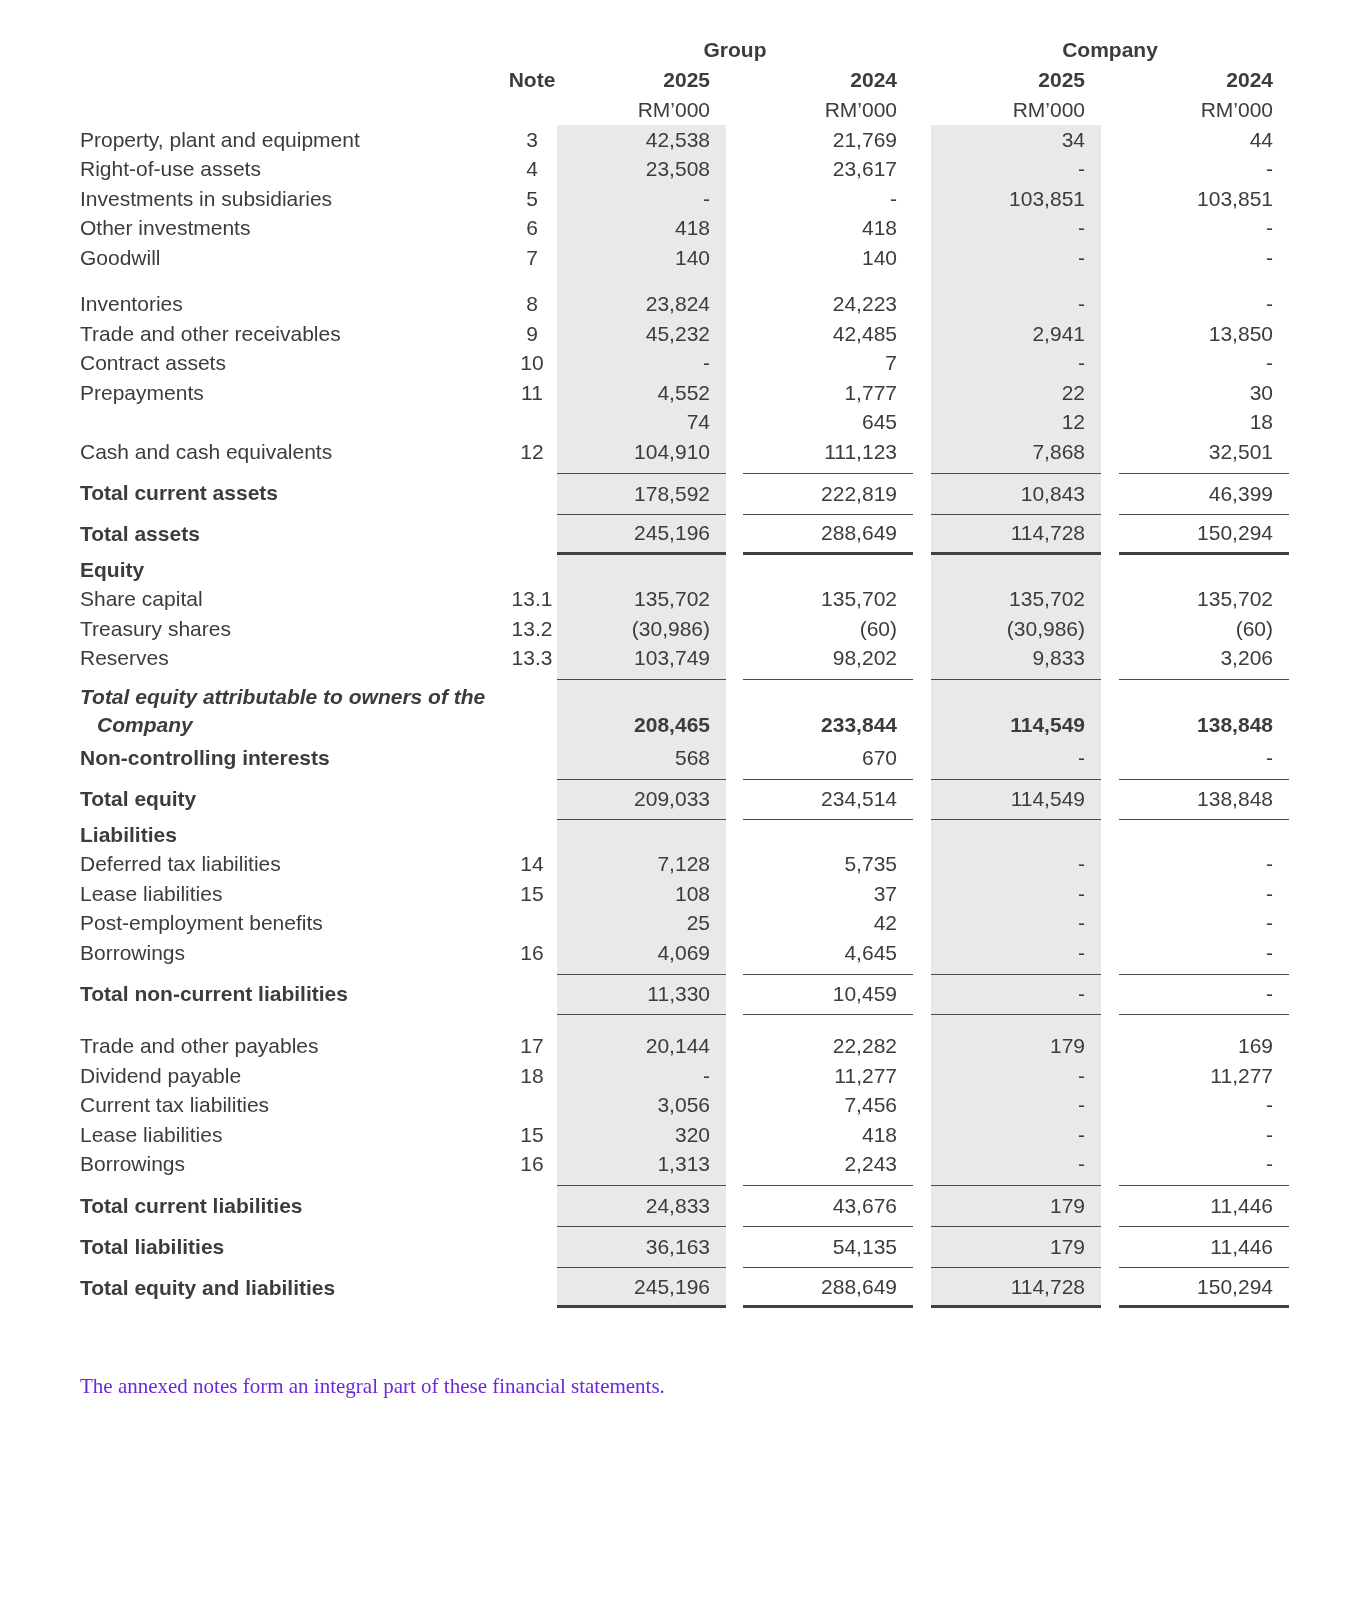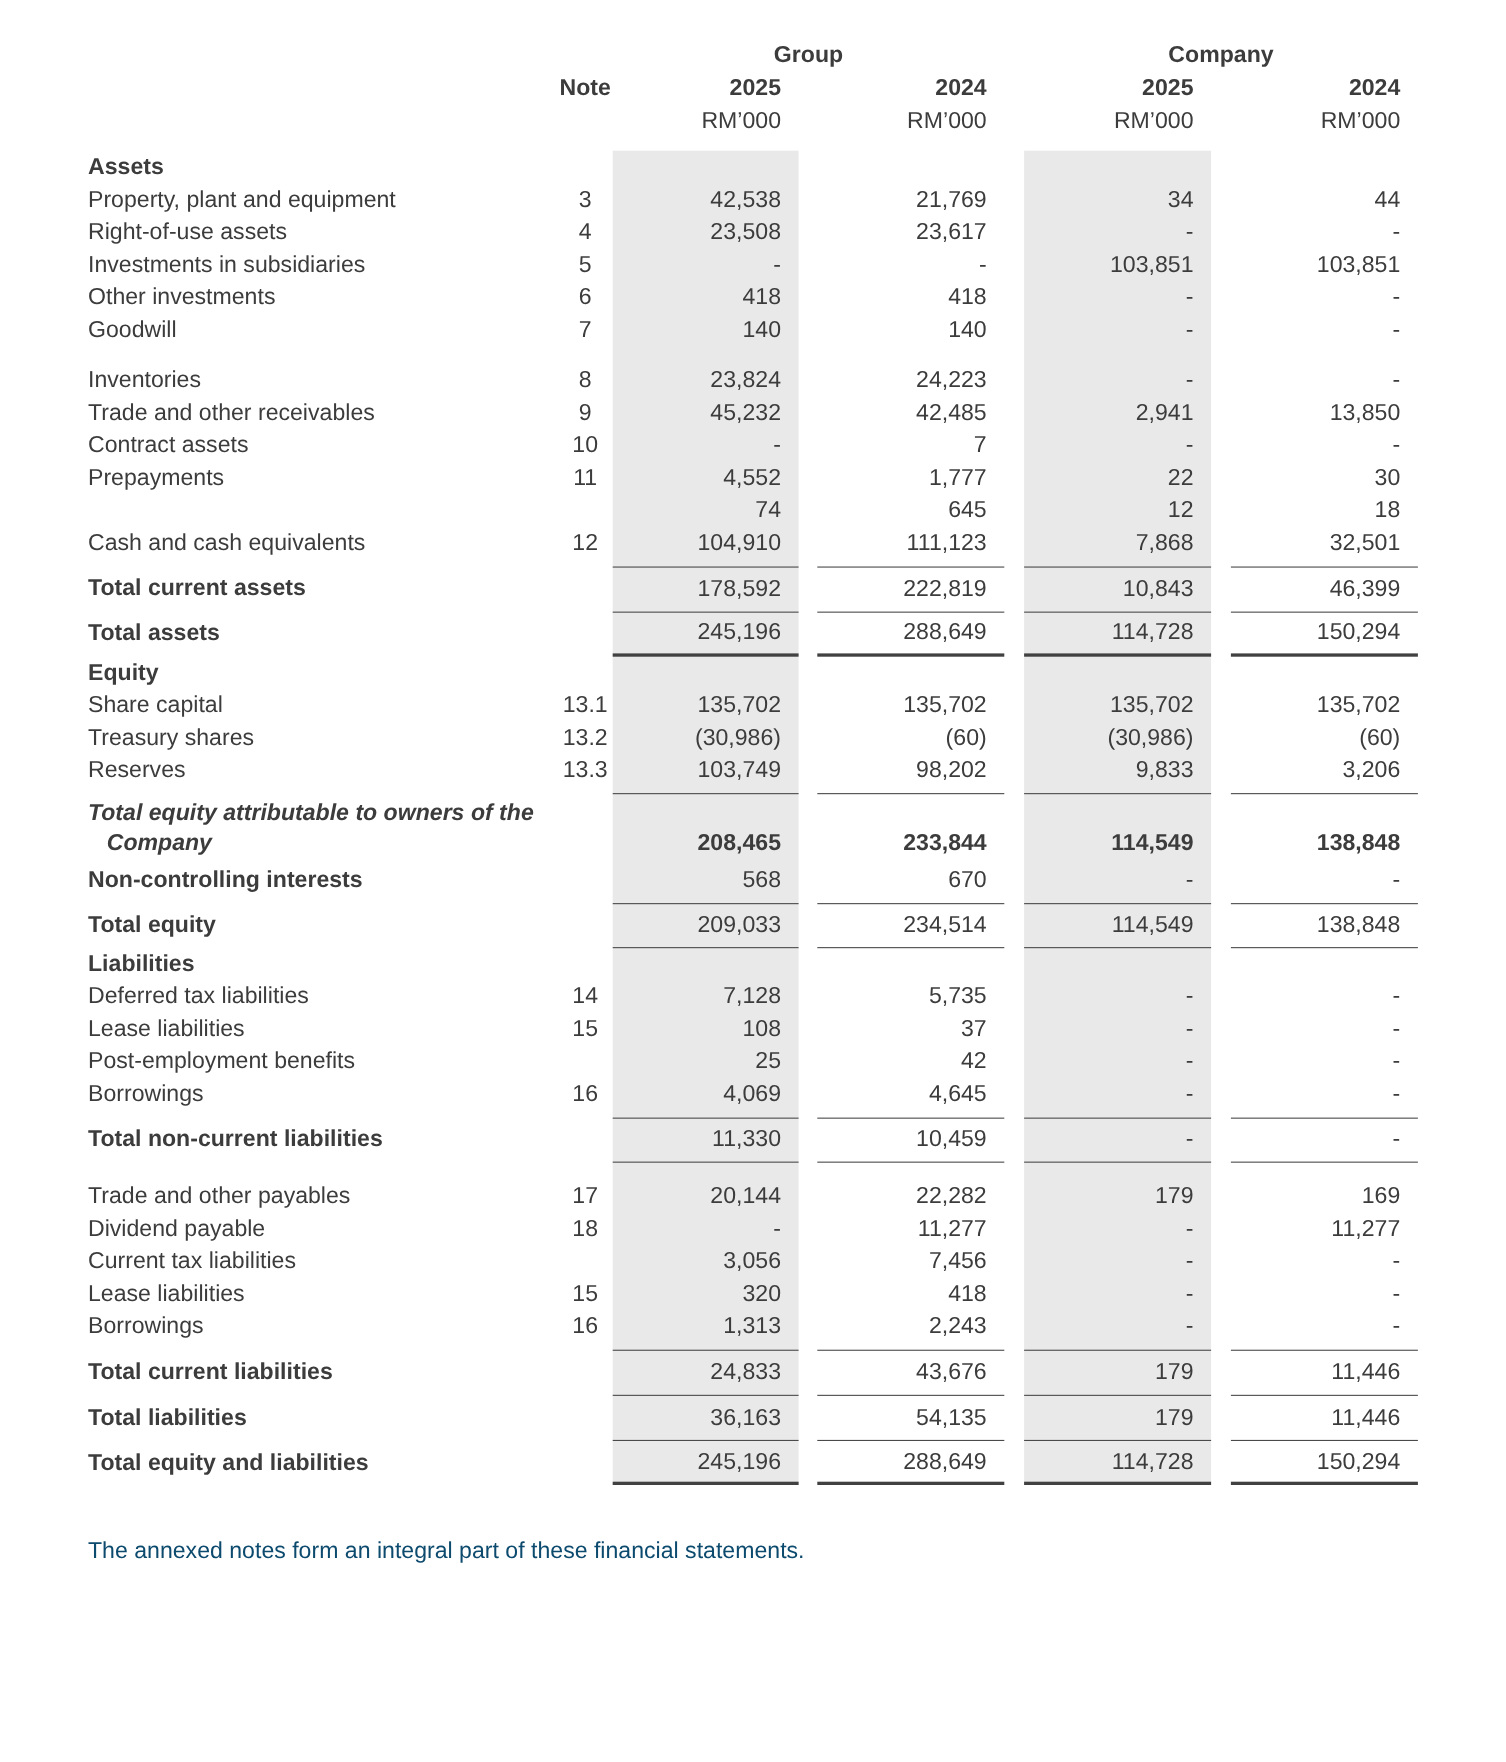--- a/index.html
+++ b/index.html
@@ -50,21 +50,21 @@
   
   .gap-sm  { margin-top:12px !important; }
   .gap-md  { margin-top:17px !important; }
   .gap-none{ margin-top:0 !important; }
 
   
   .rule-top  > .c-val { border-top:1.5px solid #4a4a4a; }
   .rule-thin > .c-val { border-bottom:1.5px solid #4a4a4a; }
   .rule-thick> .c-val { border-bottom:3px solid #414141; }
 
-  .footer { margin-top:48px; font-size:21px; color:#0c4a6e; }
+  .footer { margin-top:66px; font-size:21px; color:#6d28d9;font-family:Liberation Serif, serif; }
 </style>
 </head>
 <body>
 
 <div class="page">
 
   <div class="table">
 
     <div class="hrow hrow-groups">
       <div class="cell span-group">Group</div>
@@ -83,23 +83,20 @@
       <div class="cell c-v1 c-val">RM’000</div>
       <div class="cell c-v2 c-val">RM’000</div>
       <div class="cell c-v3 c-val">RM’000</div>
       <div class="cell c-v4 c-val">RM’000</div>
     </div>
 
     <div class="tbody">
       <div class="shade shade-1"></div>
       <div class="shade shade-2"></div>
 
-    <div class="row section gap-sm">
-          <div class="cell c-label">Assets</div>
-        </div>
         <div class="row item">
           <div class="cell c-label">Property, plant and equipment</div>
           <div class="cell c-note">3</div>
           <div class="cell c-val c-v1">42,538</div>
           <div class="cell c-val c-v2">21,769</div>
           <div class="cell c-val c-v3">34</div>
           <div class="cell c-val c-v4">44</div>
         </div>
         <div class="row item">
           <div class="cell c-label">Right-of-use assets</div>

